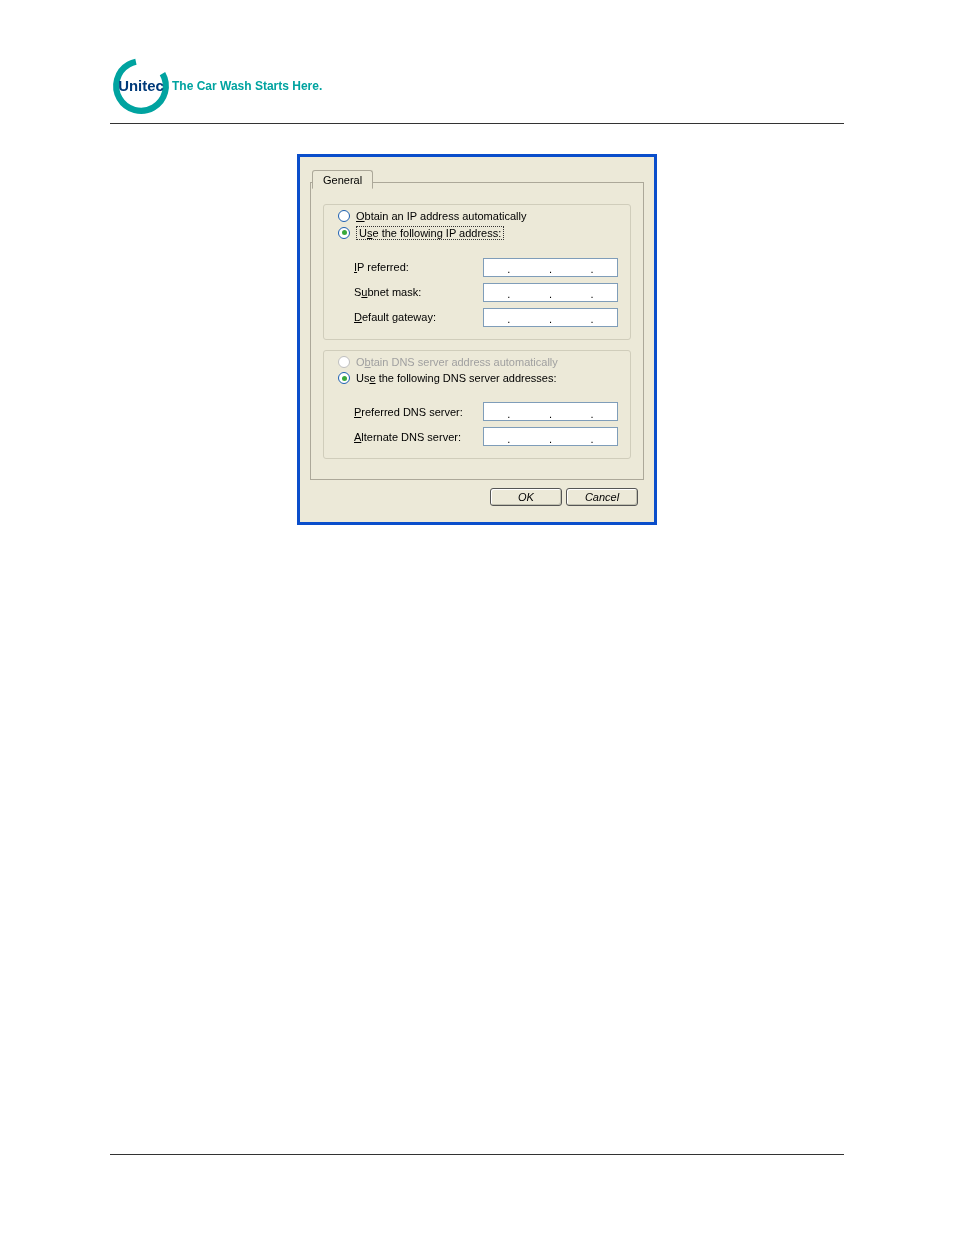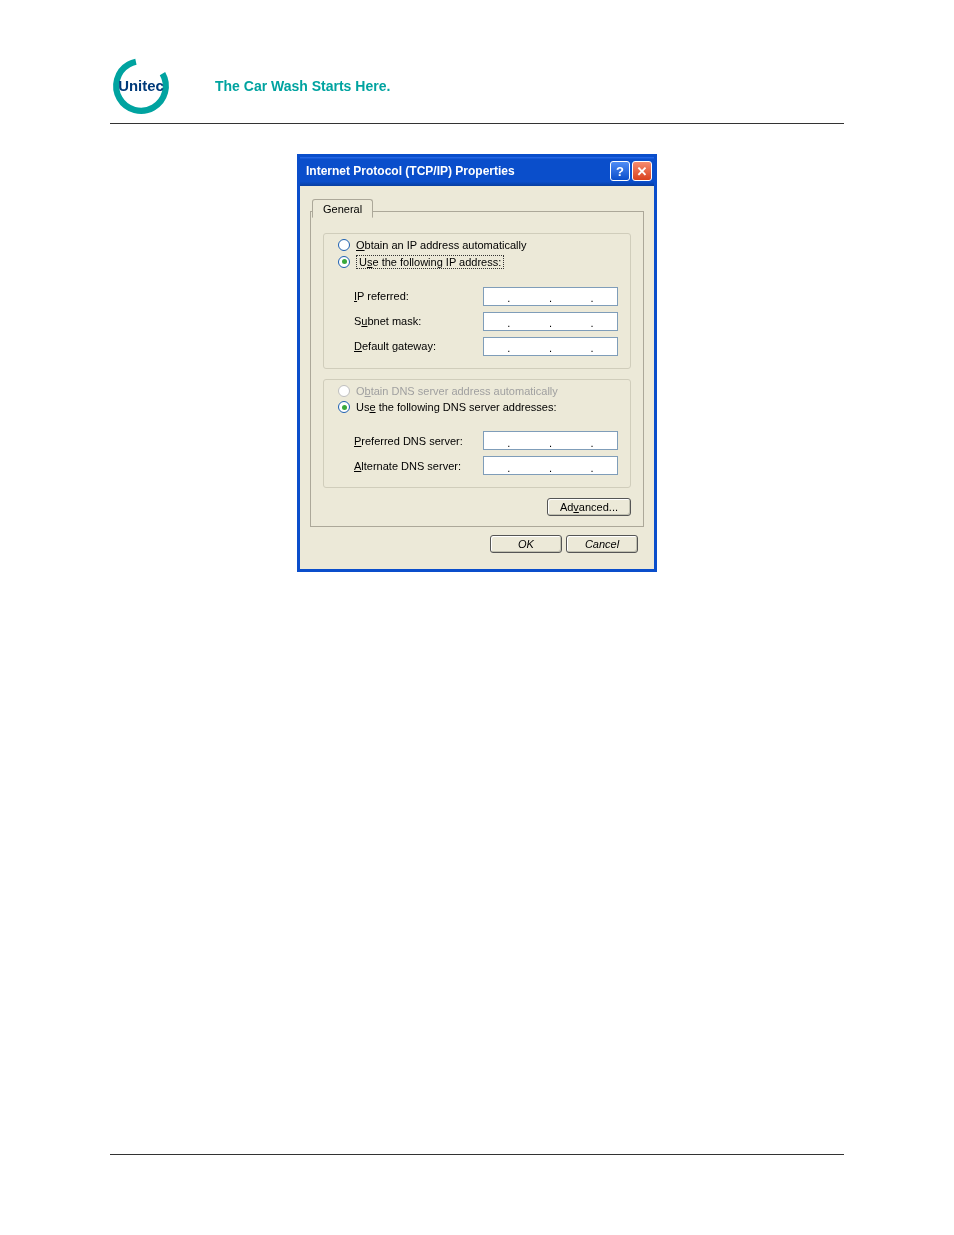--- a/index.html
+++ b/index.html
@@ -24,24 +24,23 @@
   }
   .logo-wrap {
     display: flex;
     align-items: center;
   }
   .logo {
     width: 62px;
     height: 62px;
   }
   .tagline {
-    font-size: 14px;
+    font-size: 12px;
     color: #00a3a0;
     font-weight: bold;
-    margin-left: 43px;
   }
   .dialog-wrap {
     display: flex;
     justify-content: center;
     margin-top: 30px;
   }
   .dialog {
     width: 360px;
     border: 3px solid #0a4ecb;
     background: #ece9d8;
@@ -226,29 +225,20 @@
       <svg class="logo" viewBox="0 0 100 100">
         <circle cx="50" cy="50" r="40" fill="none" stroke="#00a3a0" stroke-width="10" stroke-dasharray="200 60" transform="rotate(-30 50 50)"></circle>
         <text x="50" y="58" text-anchor="middle" font-family="Arial" font-size="24" font-weight="bold" fill="#003a7a">Unitec</text>
       </svg>
       <span class="tagline">The Car Wash Starts Here.</span>
     </div>
   </div>
 
   <div class="dialog-wrap">
     <div class="dialog">
-      <div class="titlebar">
-        <span>Internet Protocol (TCP/IP) Properties</span>
-        <div class="titlebar-buttons">
-          <div class="titlebar-btn help-btn">?</div>
-          <div class="titlebar-btn close-btn">
-            <span>✕</span>
-          </div>
-        </div>
-      </div>
 
       <div class="dialog-body">
         <div class="tab-row">
           <div class="tab">General</div>
         </div>
         <div class="panel">
 
           <div class="group" style="padding-top:20px;margin-top:9px;">
             <div class="group-inner-top">
               <div class="radio-row">
@@ -310,23 +300,20 @@
             <div class="field-row">
               <span class="field-label"><span class="und">A</span><span>lternate DNS server:</span></span>
               <div class="ip-input">
                 <span class="ip-dot">.</span>
                   <span class="ip-dot">.</span>
                   <span class="ip-dot">.</span>
               </div>
             </div>
           </div>
 
-          <div class="btn-row-right">
-            <div class="xp-btn"><span>Ad</span><span class="und">v</span><span>anced...</span></div>
-          </div>
         </div>
 
         <div class="footer-btns">
           <div class="xp-btn">OK</div>
           <div class="xp-btn">Cancel</div>
         </div>
       </div>
     </div>
   </div>
 </div>

